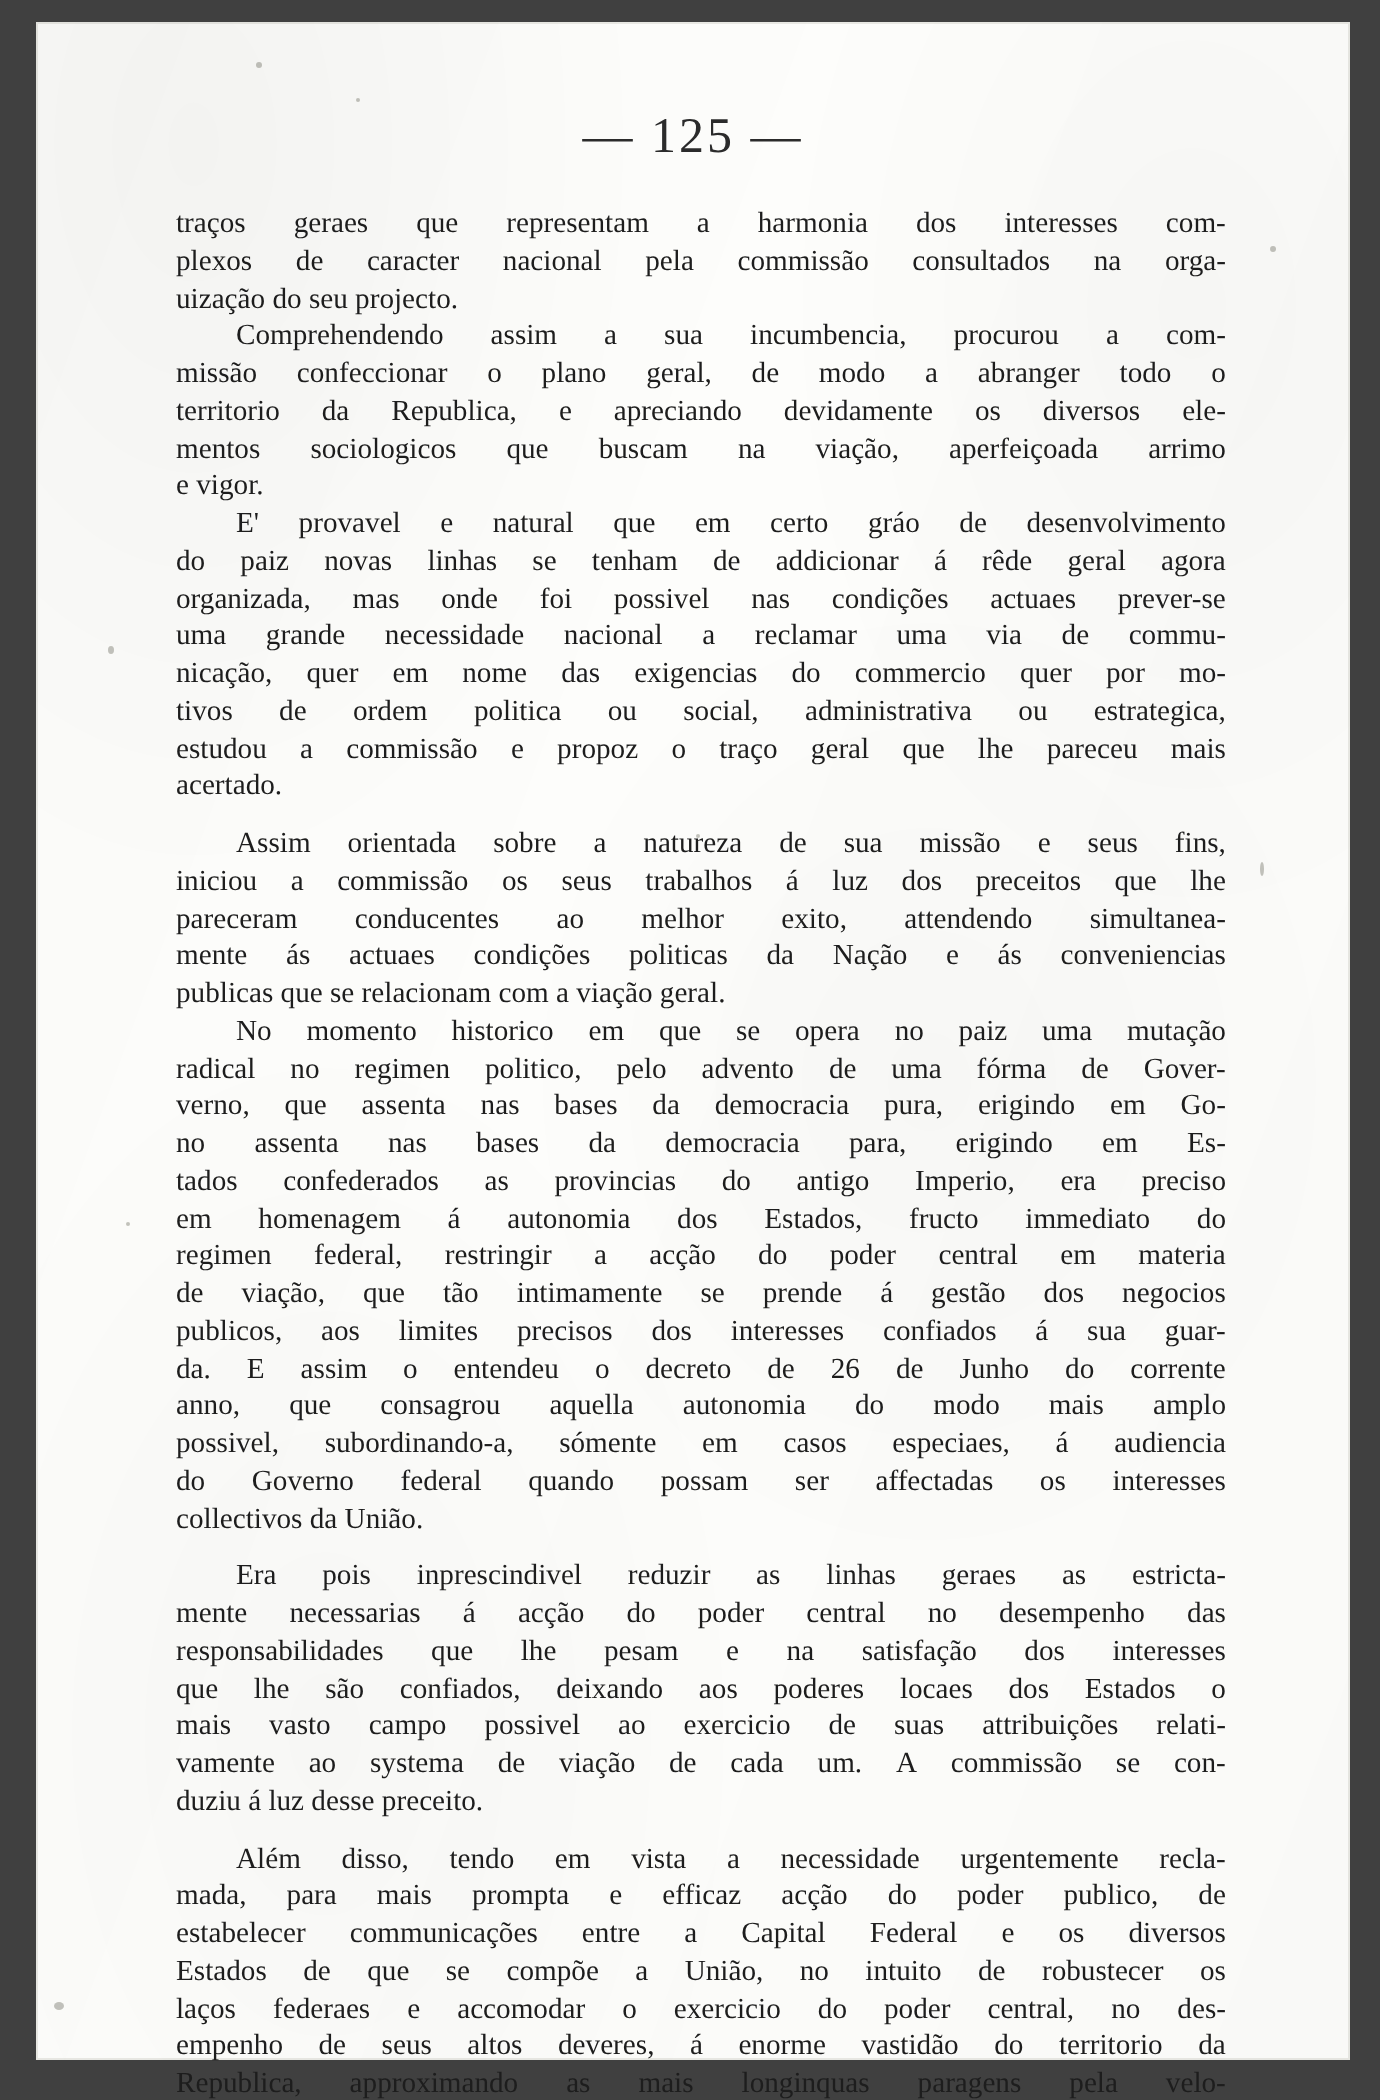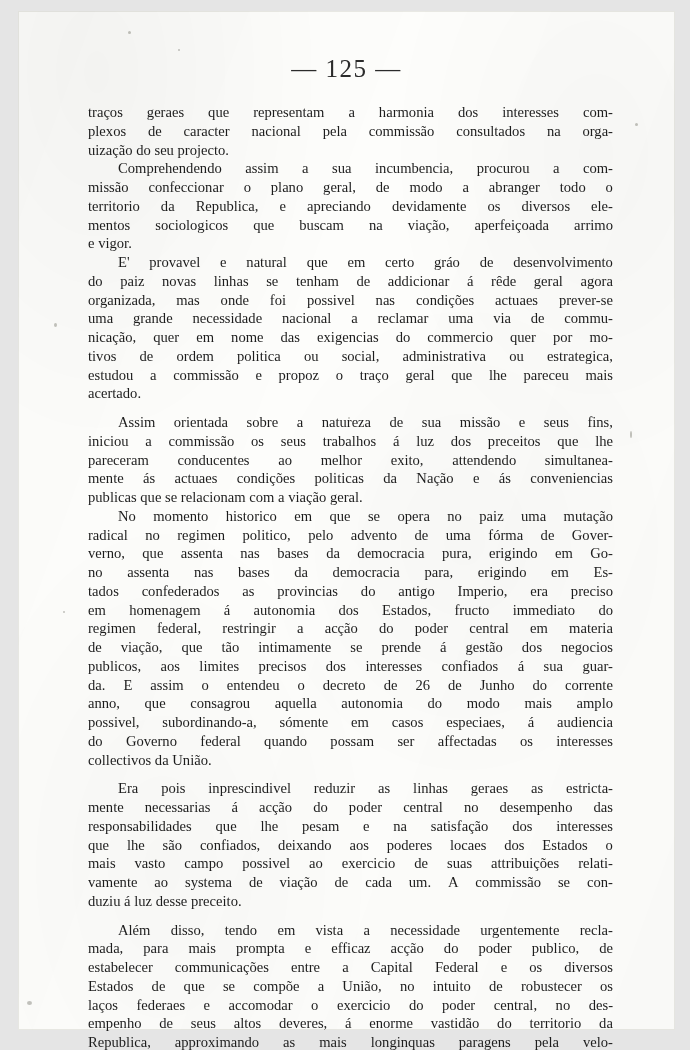--- a/index.html
+++ b/index.html
@@ -5,21 +5,21 @@
   html, body {
     margin: 0;
     padding: 0;
     background: #000000;
   }
 
   .scan-frame {
     position: relative;
     width: 690px;
     height: 1050px;
-    background: #e5e5e5;
+    background: #404040;
     overflow: hidden;
   }
 
   
   .paper {
     position: absolute;
     left: 18px;
     top: 11px;
     width: 657px;
     height: 1019px;

